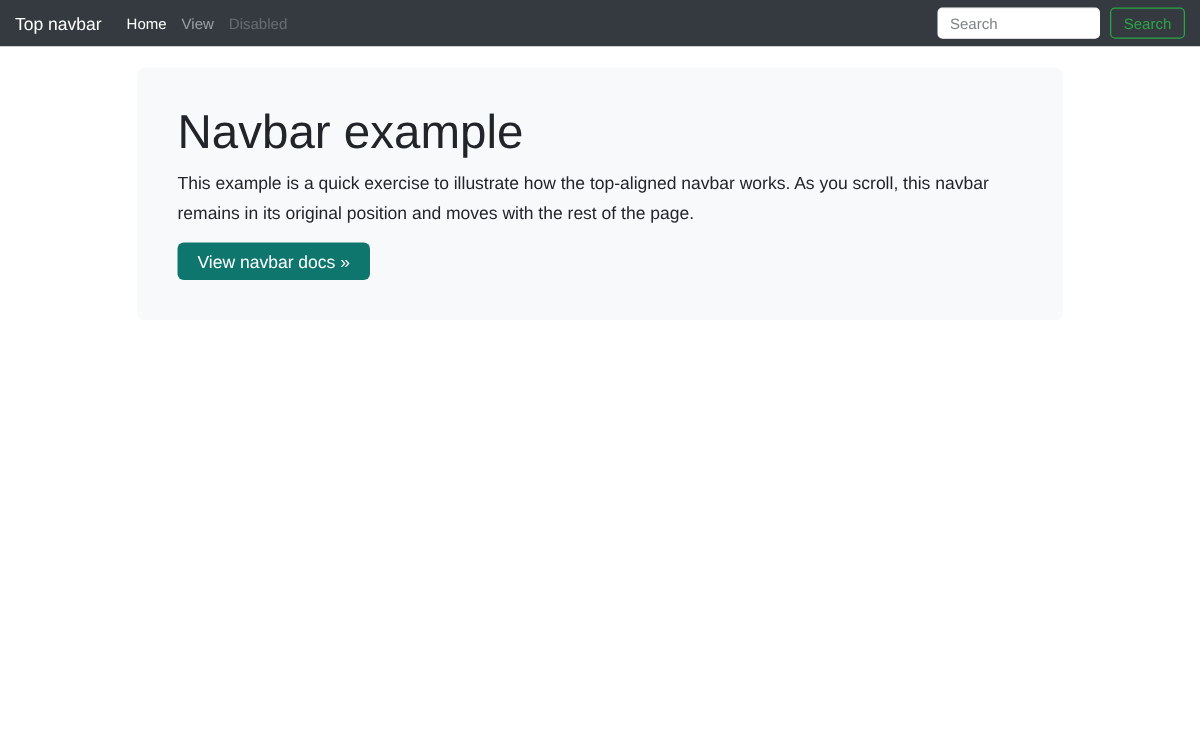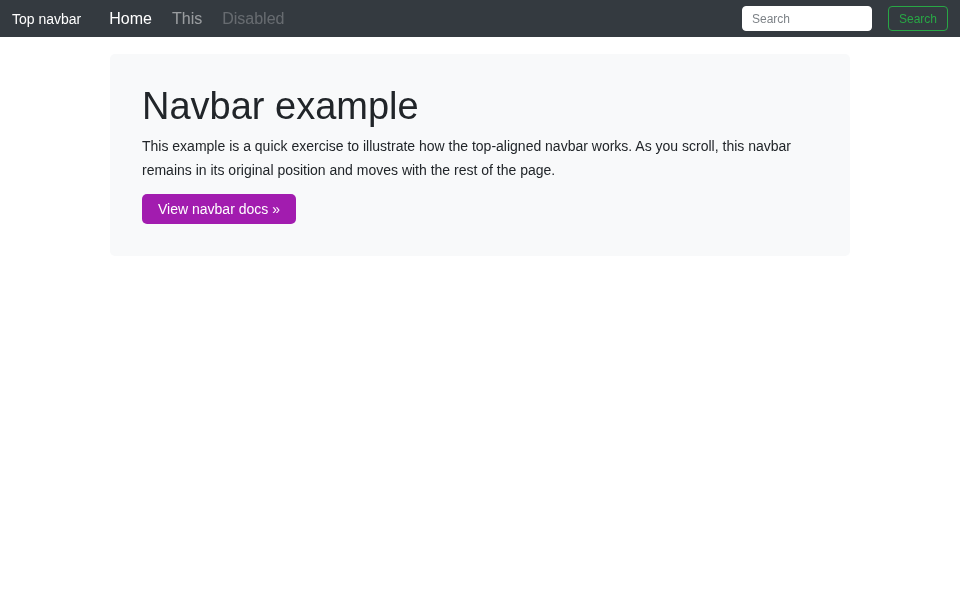--- a/index.html
+++ b/index.html
@@ -1,15 +1,15 @@
 <!DOCTYPE html>
 <html><head>
 <meta charset="utf-8">
 <style>
-  * { margin: 0; padding: 0; box-sizing: border-box; gap: 8px; }
+  * { margin: 0; padding: 0; box-sizing: border-box; }
   html, body { width: 960px; height: 600px; }
   body {
     font-family: "Liberation Sans", sans-serif;
     background: #ffffff;
     color: #212529;
     overflow: hidden;
   }
 
   
   .navbar {
@@ -27,21 +27,21 @@
     white-space: nowrap;
     cursor: pointer;
   }
   .navbar-nav {
     display: flex;
     align-items: center;
     list-style: none;
     flex: 1 1 auto;
   }
   .nav-link {
-    font-size: 16px;
+    font-size: 12px;
     padding: 0 6px;
     text-decoration: none;
     cursor: pointer;
     white-space: nowrap;
   }
   .nav-link.active   { color: #ffffff; }
   .nav-link.plain    { color: rgba(255,255,255,0.5); }
   .nav-link.disabled { color: rgba(255,255,255,0.25); cursor: default; }
 
   .search-form {
@@ -95,21 +95,21 @@
   }
   .jumbotron p {
     font-size: 14px;
     line-height: 24px;
     color: #212529;
     max-width: 676px;
     margin-bottom: 12px;
   }
   .btn-primary {
     display: inline-block;
-    background: #a21caf;
+    background: #0f766e;
     color: #ffffff;
     border: none;
     border-radius: 5px;
     padding: 7px 16px;
     font-size: 14px;
     font-weight: 500;
     font-family: "Liberation Sans", sans-serif;
     cursor: pointer;
     white-space: nowrap;
   }
@@ -118,21 +118,21 @@
 <body>
 
 <nav class="navbar">
   <a class="navbar-brand">Top navbar</a>
 
   <ul class="navbar-nav">
     <li>
       <a class="nav-link active">Home</a>
     </li>
     <li>
-      <a class="nav-link plain">This</a>
+      <a class="nav-link plain">View</a>
     </li>
     <li>
       <a class="nav-link disabled">Disabled</a>
     </li>
   </ul>
 
   <form class="search-form">
     <input class="search-input" type="text" placeholder="Search" style="">
     <button class="search-btn" type="submit">Search</button>
   </form>

